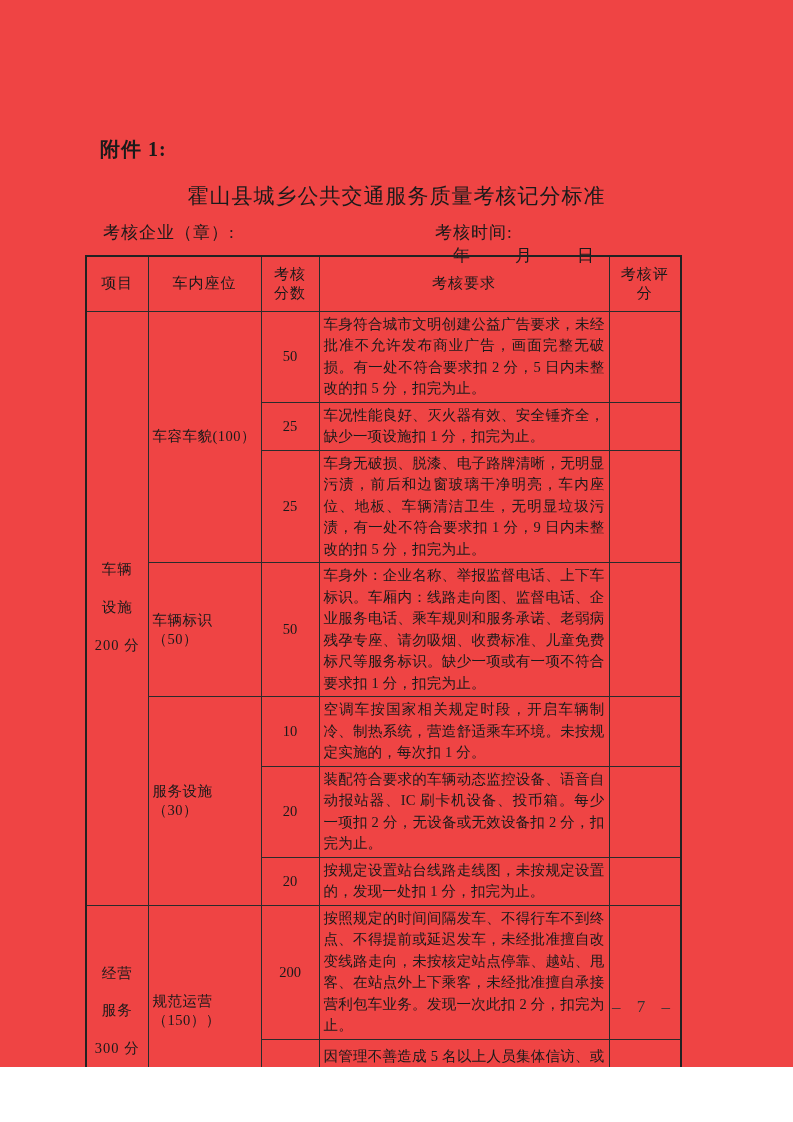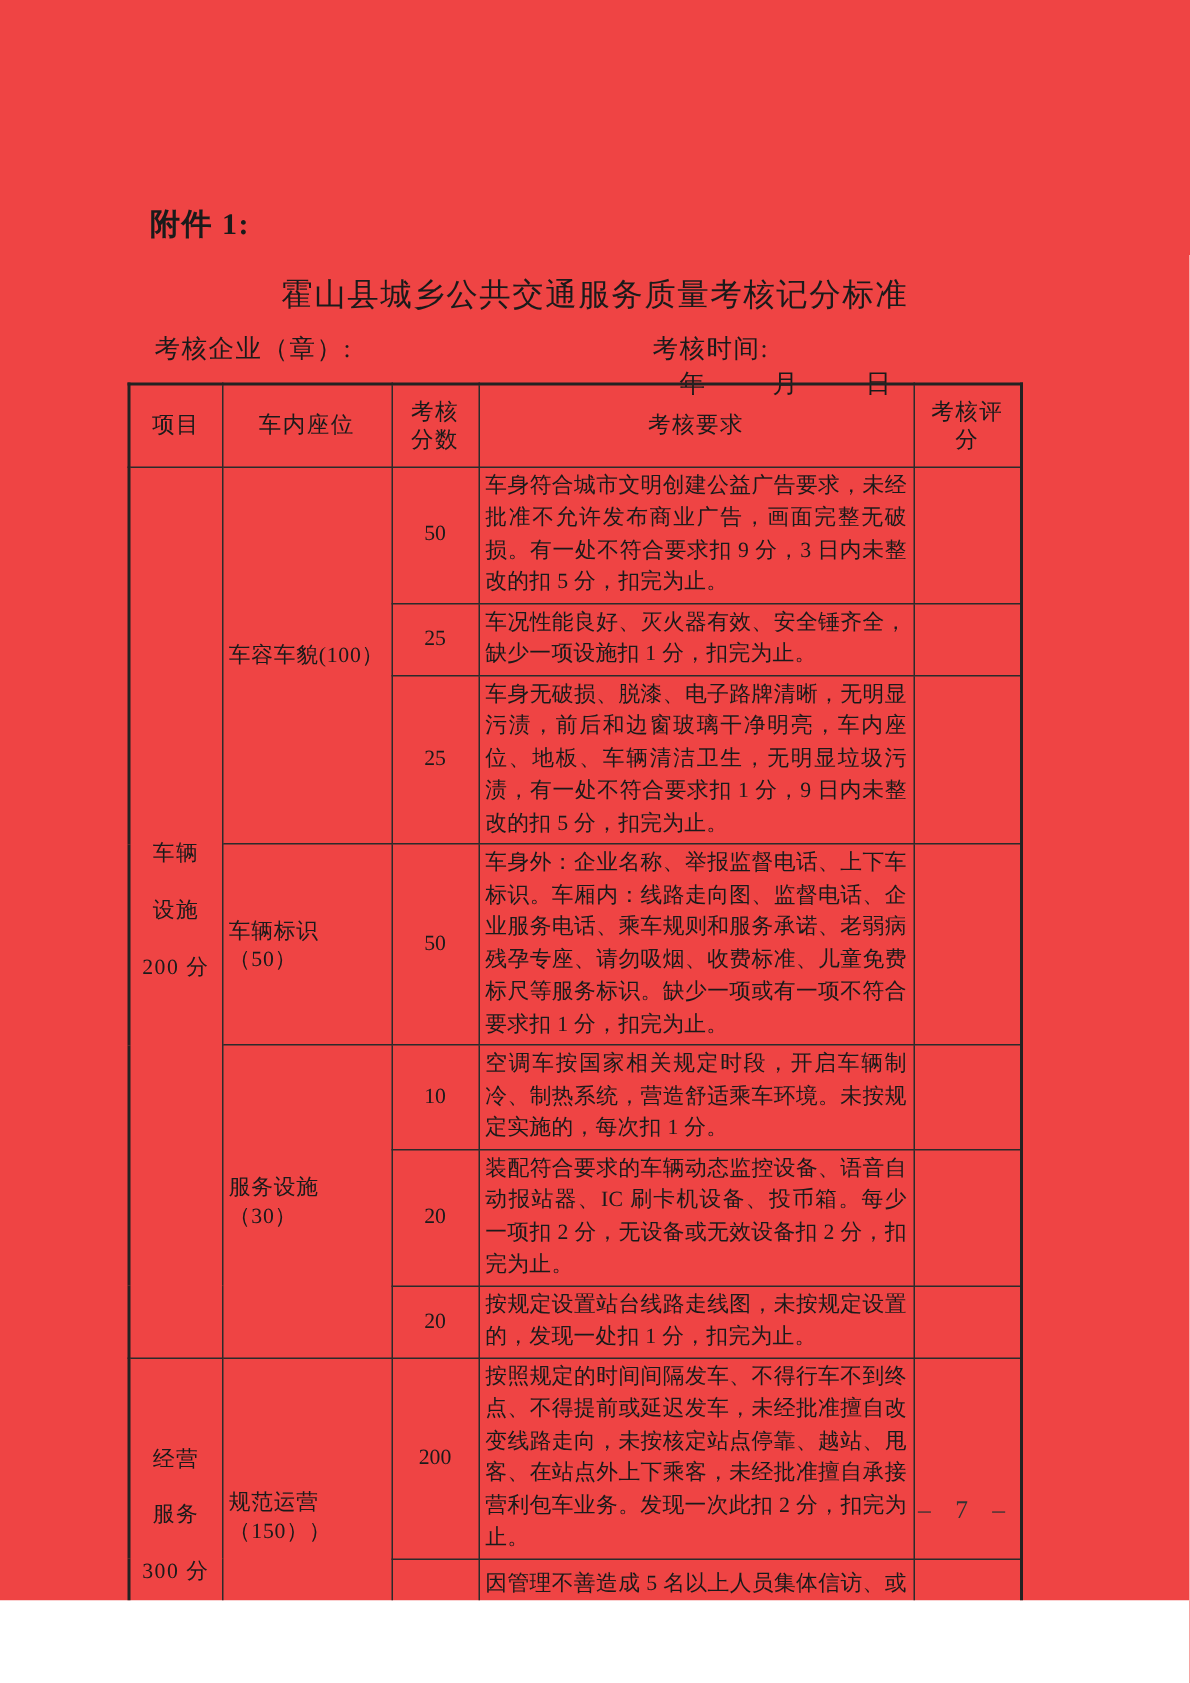--- a/index.html
+++ b/index.html
@@ -121,21 +121,21 @@
         <th class="col-head">考核要求</th>
         <th class="col-head">考核评分</th>
       </tr>
 
       <tr style="height:64px">
         <td class="project-cell" rowspan="7">车辆
 设施
 200 分</td>
         <td class="content-cell" rowspan="3">车容车貌(100）</td>
         <td class="score-cell">50</td>
-        <td class="requirement-cell">车身符合城市文明创建公益广告要求，未经批准不允许发布商业广告，画面完整无破损。有一处不符合要求扣 9 分，3 日内未整改的扣 5 分，扣完为止。</td>
+        <td class="requirement-cell">车身符合城市文明创建公益广告要求，未经批准不允许发布商业广告，画面完整无破损。有一处不符合要求扣 2 分，5 日内未整改的扣 5 分，扣完为止。</td>
         <td class="rating-cell"></td>
       </tr>
 
       <tr style="height:46px">
         <td class="score-cell">25</td>
         <td class="requirement-cell">车况性能良好、灭火器有效、安全锤齐全，缺少一项设施扣 1 分，扣完为止。</td>
         <td class="rating-cell"></td>
       </tr>
 
       <tr style="height:90px">

